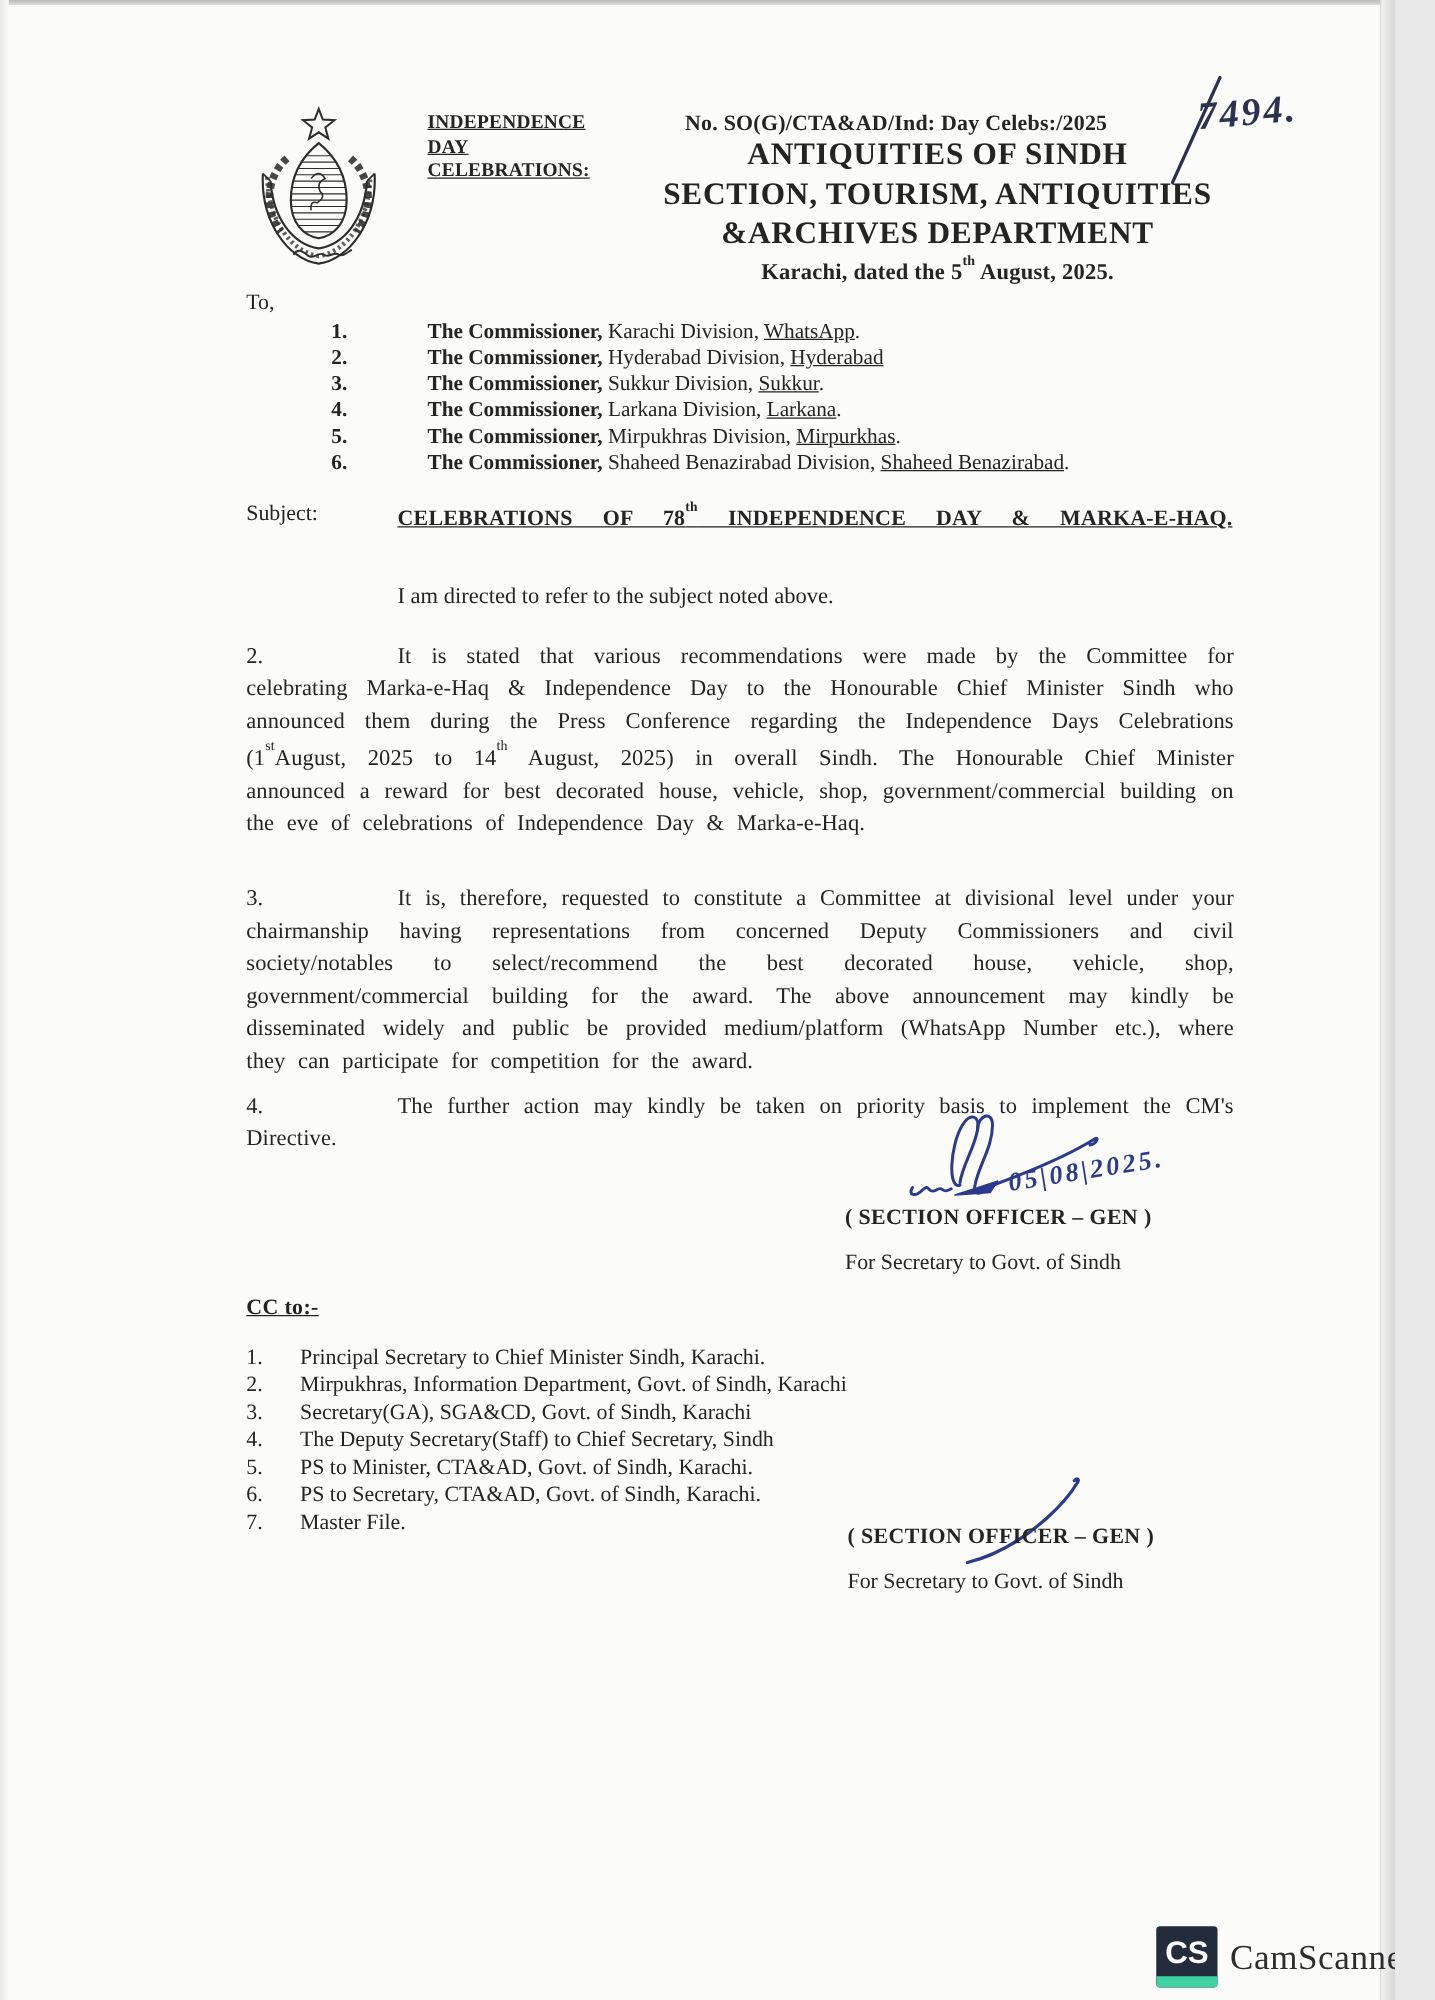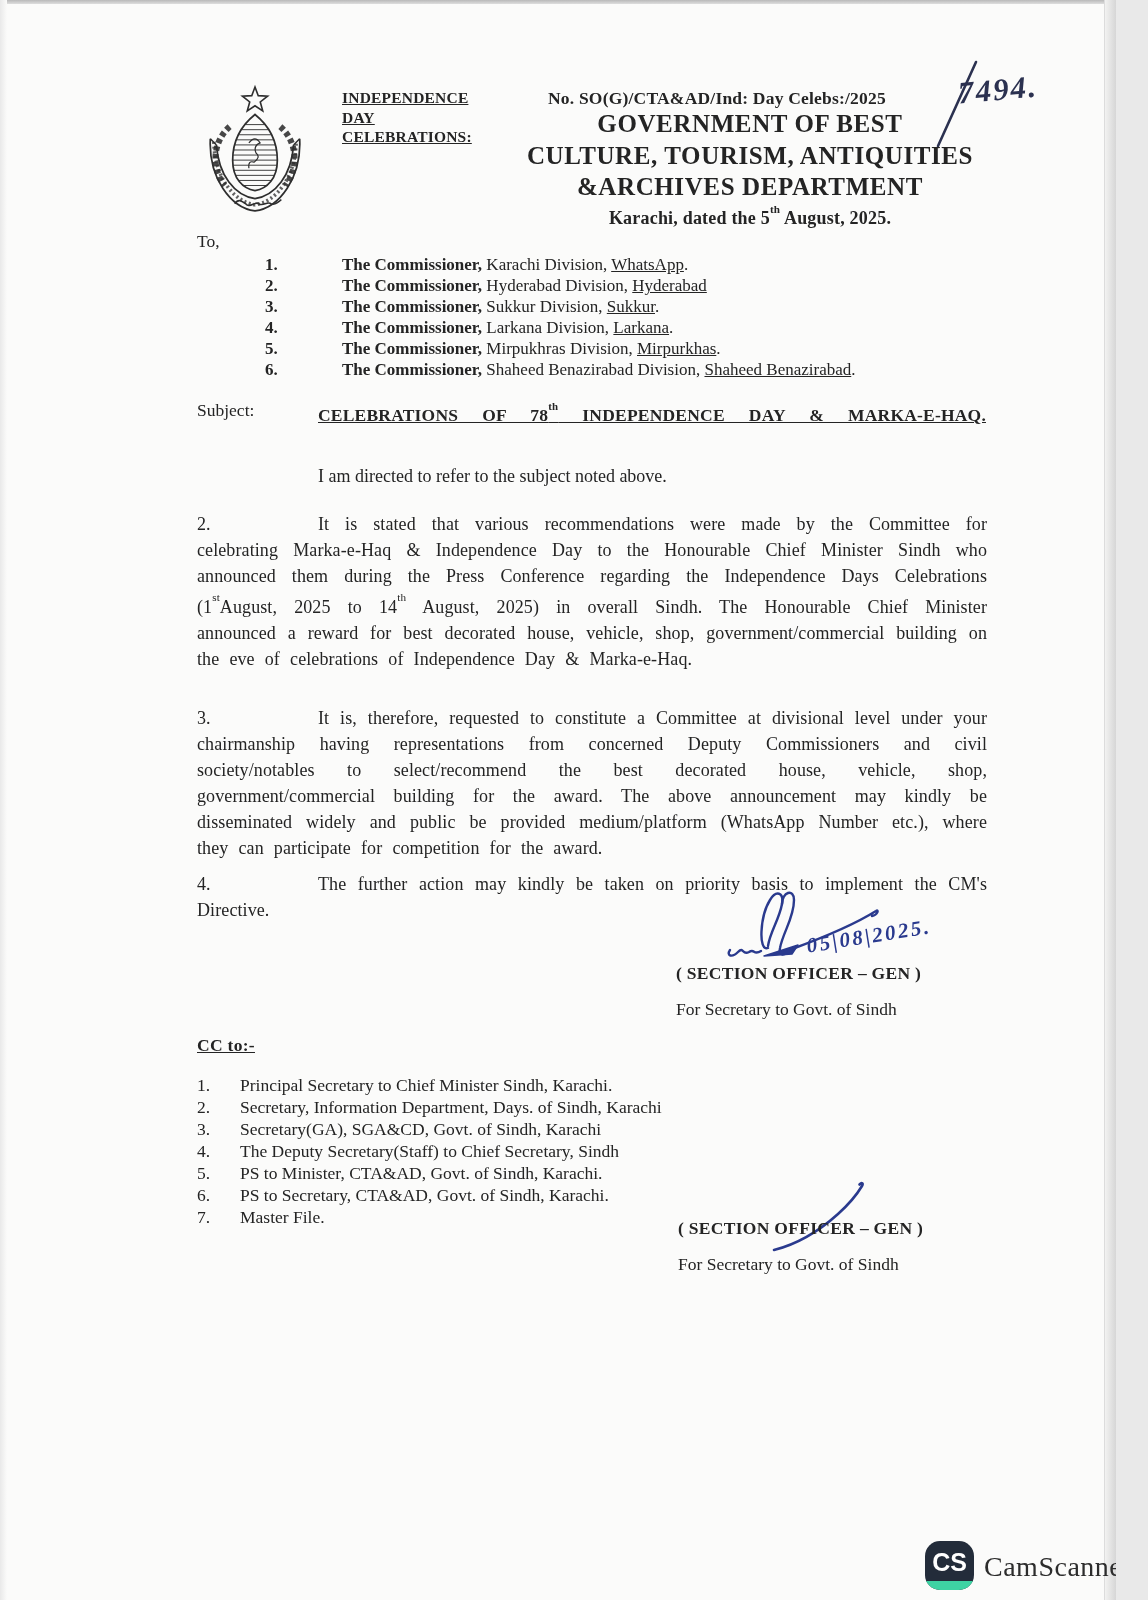--- a/index.html
+++ b/index.html
@@ -73,21 +73,21 @@
 
   
   .cc-label { left:197px; top:1035px; font-size:17.5px; font-weight:bold; text-decoration:underline; letter-spacing:.3px; }
   .cc-row { font-size:17.5px; line-height:17.5px; white-space:nowrap; }
   .cc-num { position:absolute; left:197px; }
   .cc-txt { position:absolute; left:240px; }
 
   
   .cs-badge {
     left:925px; top:1541px; width:49px; height:49px;
-    background:#232c3a; border-radius:15px;
+    background:#232c3a; border-radius:3px;
     display:flex; align-items:center; justify-content:center;
     font-family:"Liberation Sans", sans-serif; font-weight:bold; font-size:25px; color:#ffffff;
     overflow:hidden;
   }
   .cs-badge .strip { position:absolute; left:0; bottom:0; width:100%; height:9px; background:#3ed3a3; }
   .cs-badge .glyph { position:relative; top:-3px; }
   .cs-brand { left:984px; top:1551px; font-size:28px; color:#2d2d2d; letter-spacing:.5px; white-space:nowrap; }
 </style>
 </head>
 <body>
@@ -148,22 +148,22 @@
   <div class="abs ref-line">No. SO(G)/CTA&amp;AD/Ind: Day Celebs:/2025</div>
 
   <div class="abs" style="left:930px; top:56px;">
     <svg width="60" height="96" viewBox="0 0 60 96" fill="none" stroke="#2b3150" stroke-width="2.6" stroke-linecap="round">
       <path d="M8 90 L46 6"></path>
     </svg>
   </div>
   <div class="abs hand-ref">7494.</div>
 
   <div class="abs dept-block">
-    <div class="dept-l1">GOVERNMENT OF BEST</div>
-    <div class="dept-l2">CULTURE, TOURISM, ANTIQUITIES</div>
+    <div class="dept-l1">ANTIQUITIES OF SINDH</div>
+    <div class="dept-l2">SECTION, TOURISM, ANTIQUITIES</div>
     <div class="dept-l3">&amp;ARCHIVES DEPARTMENT</div>
     <div class="date-line"><span>Karachi, dated the 5</span><sup>th</sup><span> August, 2025.</span></div>
   </div>
 
   <div class="abs to-label">To,</div>
 
   <div class="abs addr-row" style="top:256px;">
     <span class="addr-num">1.</span>
     <span class="addr-txt"><span class="b">The Commissioner,</span><span> Karachi Division, </span><span class="u">WhatsApp</span><span>.</span></span>
   </div>
@@ -224,21 +224,21 @@
   </div>
 
   <div class="abs cc-label">CC to:-</div>
 
   <div class="abs cc-row" style="top:1077px;">
     <span class="cc-num">1.</span>
       <span class="cc-txt">Principal Secretary to Chief Minister Sindh, Karachi.</span>
   </div>
   <div class="abs cc-row" style="top:1099px;">
     <span class="cc-num">2.</span>
-      <span class="cc-txt">Secretary, Information Department, Days. of Sindh, Karachi</span>
+      <span class="cc-txt">Mirpukhras, Information Department, Govt. of Sindh, Karachi</span>
   </div>
   <div class="abs cc-row" style="top:1121px;">
     <span class="cc-num">3.</span>
       <span class="cc-txt">Secretary(GA), SGA&amp;CD, Govt. of Sindh, Karachi</span>
   </div>
   <div class="abs cc-row" style="top:1143px;">
     <span class="cc-num">4.</span>
       <span class="cc-txt">The Deputy Secretary(Staff) to Chief Secretary, Sindh</span>
   </div>
   <div class="abs cc-row" style="top:1165px;">

